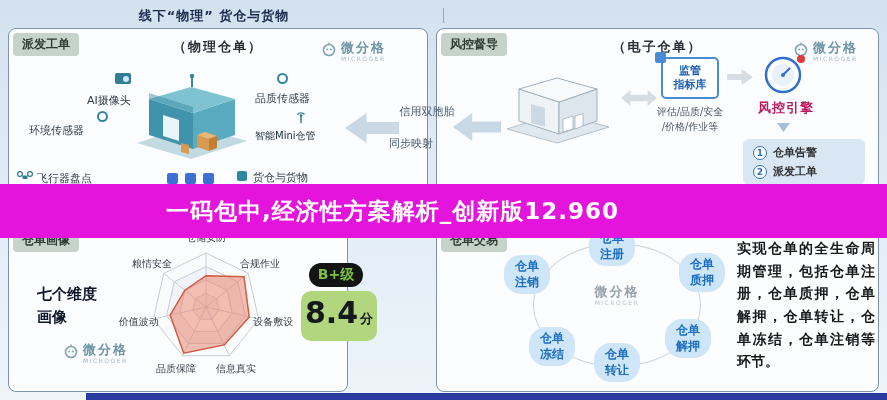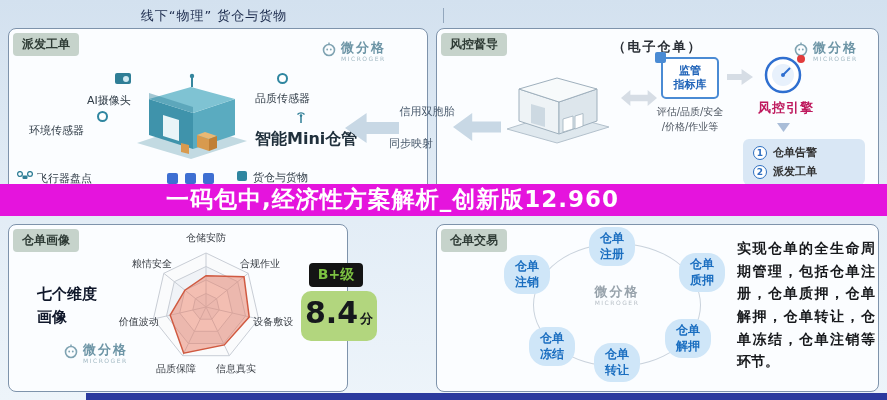--- a/index.html
+++ b/index.html
@@ -1,72 +1,73 @@
 <!DOCTYPE html>
 <html><head>
 <meta charset="utf-8">
 <style>
   *{margin:0;padding:0;box-sizing:border-box}
   html,body{width:887px;height:400px}
   body{font-family:"DejaVu Sans","Liberation Sans",sans-serif;overflow:hidden;background:#dfe9f3}
   .stage{position:relative;width:887px;height:400px;background:linear-gradient(180deg,#d3e1ef 0%,#e3edf6 55%,#edf4fa 100%);overflow:hidden}
-  .hdr{position:absolute;top:7px;text-align:center;font-size:13px;font-weight:400;color:#1c2b4d;letter-spacing:1px}
+  .hdr{position:absolute;top:7px;text-align:center;font-size:13px;font-weight:700;color:#1c2b4d;letter-spacing:1px}
   .hdr-div{position:absolute;left:443px;top:8px;width:1px;height:15px;background:#93a7bd}
   .panel{position:absolute;background:#fbfdff;border:1.5px solid #7e93ab;border-radius:8px}
   .chip{position:absolute;left:4px;top:4px;background:#c6d3cb;color:#2e3b35;font-size:12px;font-weight:700;padding:3px 9px;border-radius:4px;white-space:nowrap}
   .ptitle{position:absolute;top:9px;left:0;right:0;text-align:center;font-size:13px;font-weight:700;color:#2a2f36;letter-spacing:2px}
   .brand{position:absolute;display:flex;align-items:flex-start;gap:4px}
   .bname{font-size:13px;font-weight:700;color:#6d95a6;letter-spacing:2px;line-height:1.1}
   .bsub{font-size:6px;color:#a2b9c3;letter-spacing:1.5px}
   .center-brand{position:absolute;text-align:center}
   .center-brand .bname{color:#98a3ac}
   .center-brand .bsub{color:#b7bfc6}
   .lbl{position:absolute;font-size:11px;color:#2f3b46;white-space:nowrap}
-  .lbl.bold{font-weight:700;font-size:16px;color:#20303c}
+  .lbl.bold{font-weight:400;font-size:10px;color:#20303c}
   .mini-sq{position:absolute;width:10px;height:10px;background:#2f86a0;border-radius:2px}
   .mini-rnd{position:absolute;width:11px;height:11px;background:#fff;border:2.5px solid #2f86a0;border-radius:50%}
   .icon-cam{position:absolute;width:16px;height:11px;background:#2f7e96;border-radius:2px}
   .icon-cam::after{content:"";position:absolute;right:2px;top:2.5px;width:6px;height:6px;border-radius:50%;background:#cfe9f1}
   .blue-ic{position:absolute;width:11px;height:11px;background:#3e6fd2;border-radius:2px}
   .arrow-big{position:absolute;background:#c8d8e5;clip-path:polygon(0 50%,40% 0,40% 30%,100% 30%,100% 70%,40% 70%,40% 100%)}
   .arrow-dbl{position:absolute;background:#d6dde5;clip-path:polygon(0 50%,26% 6%,26% 32%,74% 32%,74% 6%,100% 50%,74% 94%,74% 68%,26% 68%,26% 94%)}
   .arrow-right{position:absolute;background:#d6dde5;clip-path:polygon(0 32%,56% 32%,56% 0,100% 50%,56% 100%,56% 68%,0 68%)}
   .arrow-down{position:absolute;background:#a9bdd8;clip-path:polygon(0 0,100% 0,50% 100%)}
   .link-lbl{position:absolute;font-size:11px;color:#47586b;text-align:center;z-index:3;white-space:nowrap}
   .ind-box{position:absolute;width:58px;height:42px;border:2px solid #4a8bd4;border-radius:5px;background:#fff;display:flex;align-items:center;justify-content:center;text-align:center;font-size:11px;line-height:1.25;font-weight:700;color:#1f63b8;white-space:pre-line}
   .box-ic{position:absolute;width:11px;height:11px;background:#4a8bd4;border-radius:2px;z-index:2}
   .note{position:absolute;font-size:10px;color:#4c5560;text-align:center;white-space:pre-line;line-height:1.45}
   .engine-lbl{position:absolute;font-size:13px;font-weight:700;color:#be185d;letter-spacing:1px;white-space:nowrap}
   .red-dot{position:absolute;width:8px;height:8px;border-radius:50%;background:#e23b3b;z-index:2}
   .alert-box{position:absolute;width:122px;background:#d9e7f5;border-radius:6px;padding:6px 10px;display:flex;flex-direction:column;gap:4px}
   .alert-row{display:flex;align-items:center;font-size:11px;color:#333;font-weight:600}
   .numc{display:inline-flex;flex:0 0 auto;width:14px;height:14px;border-radius:50%;border:1.5px solid #2e6fc0;color:#2e6fc0;font-size:9px;align-items:center;justify-content:center;margin-right:6px;background:#fff}
-  .banner{position:absolute;left:0;top:184px;width:100%;height:32px;background:#e514dd;z-index:40;display:flex;}
+  .banner{position:absolute;left:0;top:184px;width:100%;height:54px;background:#e514dd;z-index:40;display:flex;align-items:center}
   .banner-text{padding-left:166px;font-size:23px;font-weight:800;color:#ffffff;letter-spacing:1px;white-space:nowrap}
   .bottom-strip{position:absolute;left:86px;right:0;bottom:0;height:7px;background:#2b3a9e;z-index:45}
   .heading{position:absolute;font-size:15px;font-weight:700;color:#0f172a;line-height:1.5;white-space:pre-line}
-  .grade{position:absolute;width:54px;height:24px;background:#141414;border-radius:4px;color:#7dc242;font-size:14px;font-weight:700;display:flex;align-items:center;justify-content:center;z-index:2}
+  .grade{position:absolute;width:54px;height:24px;background:#141414;border-radius:12px;color:#7dc242;font-size:14px;font-weight:700;display:flex;align-items:center;justify-content:center;z-index:2}
   .score{position:absolute;width:76px;height:50px;background:#b2d67e;border-radius:10px;display:flex;align-items:baseline;justify-content:center;padding-top:7px}
   .score-val{font-size:30px;font-weight:800;color:#15181c;line-height:1}
   .score-unit{font-size:13px;font-weight:700;color:#15181c;margin-left:2px}
   .ring{position:absolute;border:1.5px solid #c9d2dc;border-radius:50%}
   .node{position:absolute;width:46px;background:#cfe6f8;border-radius:17px;color:#1a6ec0;font-size:12px;font-weight:700;text-align:center;line-height:1.3;padding:4px 0;white-space:pre-line}
   .desc{position:absolute;font-size:14px;font-weight:600;color:#17191c;line-height:1.62;text-align:justify}
   .abs{position:absolute}
 </style>
 </head>
 <body>
 
 <div class="stage">
 
   <div class="hdr" style="left:0;width:428px">线下“物理” 货仓与货物</div>
   <div class="hdr-div"></div>
 
   <section class="panel" style="left:8px;top:28px;width:420px;height:178px">
     <div class="chip">派发工单</div>
+    <div class="ptitle">（物理仓单）</div>
     <div class="brand" style="left:312px;top:12px">
       <svg width="16" height="16" viewBox="0 0 16 16">
           <circle cx="8" cy="9" r="5.5" fill="none" stroke="#7fa3b2" stroke-width="1.6"></circle>
           <circle cx="6.2" cy="8.5" r="0.9" fill="#7fa3b2"></circle>
           <circle cx="9.8" cy="8.5" r="0.9" fill="#7fa3b2"></circle>
           <line x1="8" y1="3.5" x2="8" y2="1.5" stroke="#7fa3b2" stroke-width="1.4"></line>
         </svg>
       <div>
         <div class="bname">微分格</div>
         <div class="bsub">MICROGER</div>

